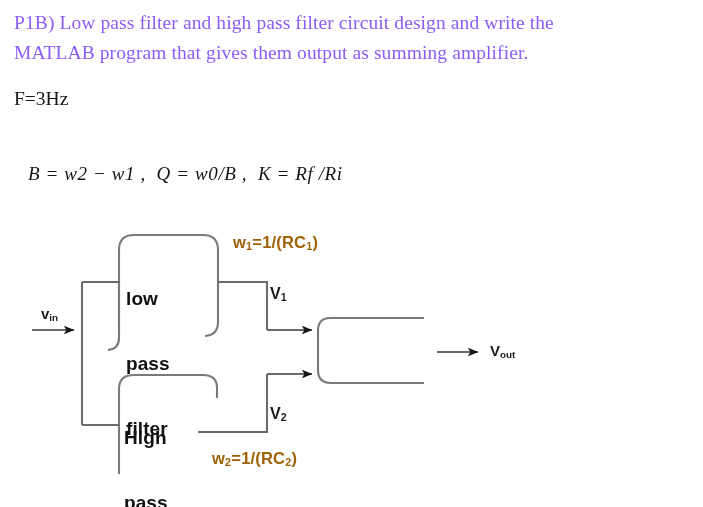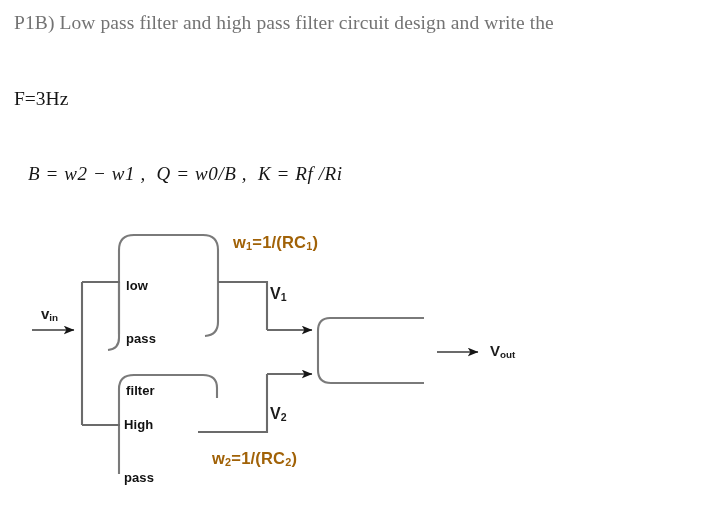--- a/index.html
+++ b/index.html
@@ -29,21 +29,21 @@
     position: absolute;
     left: 14px;
     top: 8px;
     width: 672px;
   }
   .prose-line {
     font-family: "Liberation Serif", "DejaVu Serif", serif;
     font-size: 19.5px;
     line-height: 30px;
     letter-spacing: 0.1px;
-    color: #737373;
+    color: #8b5cf6;
     white-space: pre;
   }
 
   .freq {
     position: absolute;
     left: 14px;
     top: 86px;
     font-family: "Liberation Serif", "DejaVu Serif", serif;
     font-size: 19.5px;
     line-height: 26px;
@@ -87,21 +87,21 @@
   }
   .dg-label sub {
     font-size: 0.66em;
     vertical-align: baseline;
     position: relative;
     bottom: -0.22em;
     font-weight: bold;
   }
 
   .box-text {
-    font-size: 13px;
+    font-size: 19px;
     letter-spacing: 0.1px;
   }
   .box-text div { margin: 0; padding: 0; line-height: 25px; }
 
   .eq-text {
     font-size: 16.5px;
     color: #a16207;
     letter-spacing: 0.2px;
   }
   .node-text {
@@ -114,20 +114,21 @@
     color: #1b1b1b;
   }
 </style>
 </head>
 <body>
 
 <div id="page">
 
   <div class="prose">
     <div class="prose-line">P1B) Low pass filter and high pass filter circuit design and write the</div>
+    <div class="prose-line">MATLAB program that gives them output as summing amplifier.</div>
   </div>
 
   <div class="freq">F=3Hz</div>
 
   <div class="formula">B = w2 − w1 ,  Q = w0/B ,  K = Rf /Ri</div>
 
   <div id="diagram">
 
     <svg width="703" height="285" viewBox="0 0 703 285">
       <defs>

